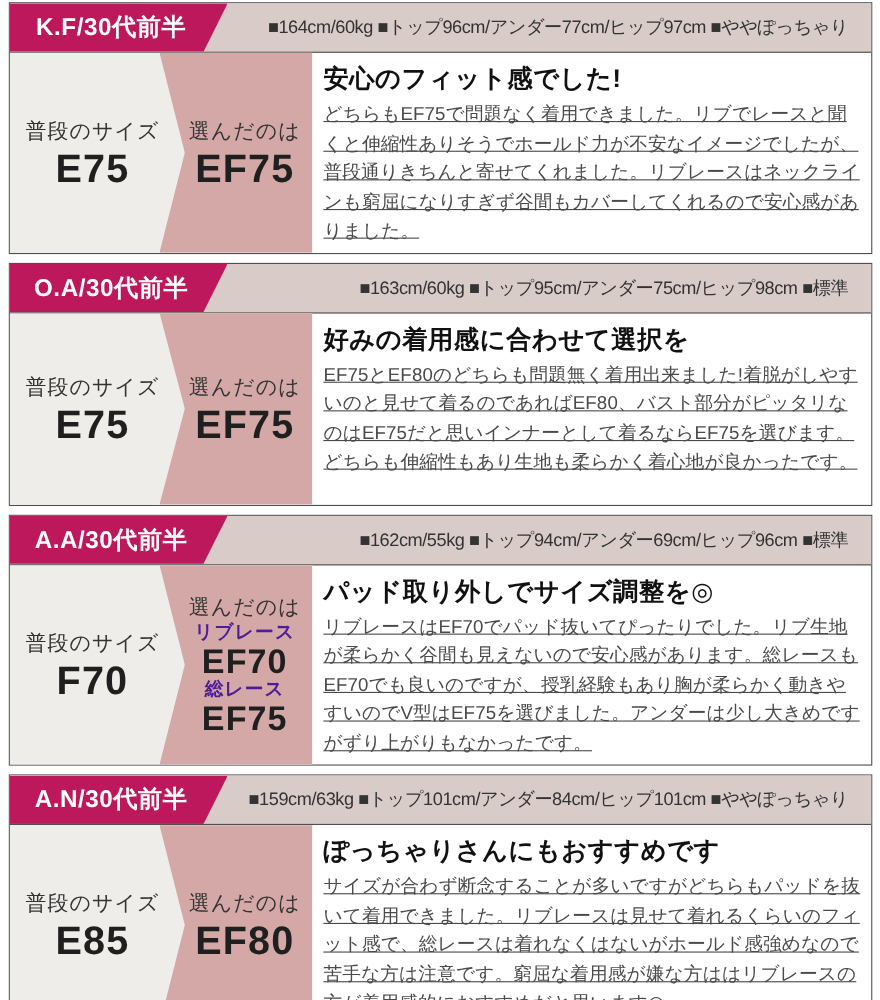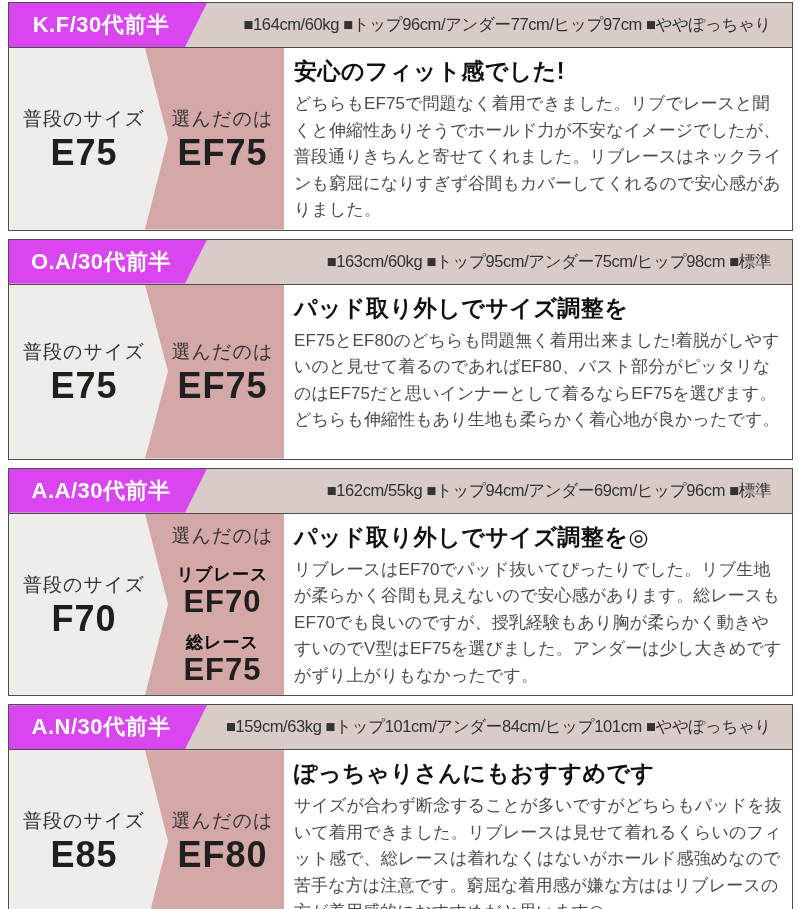--- a/index.html
+++ b/index.html
@@ -1,33 +1,33 @@
 <!DOCTYPE html>
 <html><head>
 <meta charset="utf-8">
 <style>
   html,body{margin:0;padding:0;background:#fff;}
   body{width:800px;font-family:"Liberation Sans","DejaVu Sans",sans-serif;-webkit-font-smoothing:antialiased;}
   .wrap{padding:2px 7px 2px 8px;}
   .card{border:1px solid #4f4f4f;margin-bottom:8px;background:#fff;}
   .card-header{height:44px;background:#d8cbc8;display:flex;align-items:center;justify-content:space-between;border-bottom:1px solid #4f4f4f;overflow:hidden;}
-  .person-tag{height:100%;width:198px;flex:none;background:#d946ef;color:#ffffff;font-weight:bold;font-size:22px;display:flex;align-items:center;justify-content:center;clip-path:polygon(0 0,100% 0,calc(100% - 22px) 100%,0 100%);padding-right:14px;box-sizing:border-box;letter-spacing:.5px;}
+  .person-tag{height:100%;width:198px;flex:none;background:#be185d;color:#ffffff;font-weight:bold;font-size:22px;display:flex;align-items:center;justify-content:center;clip-path:polygon(0 0,100% 0,calc(100% - 22px) 100%,0 100%);padding-right:14px;box-sizing:border-box;letter-spacing:.5px;}
   .specs{font-size:16.5px;color:#333333;padding-right:21px;font-weight:500;letter-spacing:-.4px;white-space:nowrap;}
   .card-body{display:flex;min-height:174px;}
   .size-panel{width:275px;flex:none;display:flex;background:#efedea;}
   .usual{width:122px;flex:none;display:flex;flex-direction:column;align-items:center;justify-content:center;gap:3px;margin-left:14px;}
   .chosen{flex:1;background:#d5a8a8;clip-path:polygon(23px 50%,0 0,100% 0,100% 100%,0 100%);display:flex;flex-direction:column;align-items:center;justify-content:center;padding-left:16px;box-sizing:border-box;gap:3px;}
   .size-label{font-size:19px;color:#333333;font-weight:500;letter-spacing:1px;}
   .size-value{font-size:36px;font-weight:bold;color:#1f1f1f;line-height:1.02;letter-spacing:1px;}
   .size-value.small{font-size:31px;}
-  .variant-label{font-size:17px;color:#000000;font-weight:bold;letter-spacing:1px;line-height:1.1;margin-top:16px;}
+  .variant-label{font-size:17px;color:#4c1d95;font-weight:bold;letter-spacing:1px;line-height:1.1;}
   .chosen.multi{gap:1px;padding-top:4px;padding-bottom:4px;}
   .review{flex:1;padding:5px 8px 6px 10px;min-width:0;}
   .review h3{margin:3px 0 4px;font-size:23px;color:#111111;letter-spacing:.5px;font-weight:bold;}
-  .review p{margin:0;font-size:17px;line-height:1.56;color:#4a4a4a;letter-spacing:.1px;}
+  .review p{margin:0;font-size:17px;line-height:1.56;color:#4a4a4a;letter-spacing:.1px;text-decoration:underline;}
 </style>
 </head>
 <body>
 
 <div class="wrap">
 
   <section class="card">
     <div class="card-header">
       <div class="person-tag">K.F/30代前半</div>
       <div class="specs">■164cm/60kg ■トップ96cm/アンダー77cm/ヒップ97cm ■ややぽっちゃり</div>
@@ -60,21 +60,21 @@
         <div class="usual">
           <div class="size-label">普段のサイズ</div>
           <div class="size-value">E75</div>
         </div>
         <div class="chosen">
           <div class="size-label">選んだのは</div>
           <div class="size-value">EF75</div>
         </div>
       </div>
       <div class="review">
-        <h3>パッド取り外しでサイズ調整を</h3>
+        <h3>好みの着用感に合わせて選択を</h3>
         <p>EF75とEF80のどちらも問題無く着用出来ました!着脱がしやすいのと見せて着るのであればEF80、バスト部分がピッタリなのはEF75だと思いインナーとして着るならEF75を選びます。どちらも伸縮性もあり生地も柔らかく着心地が良かったです。</p>
       </div>
     </div>
   </section>
 
   <section class="card">
     <div class="card-header">
       <div class="person-tag">A.A/30代前半</div>
       <div class="specs">■162cm/55kg ■トップ94cm/アンダー69cm/ヒップ96cm ■標準</div>
     </div>

